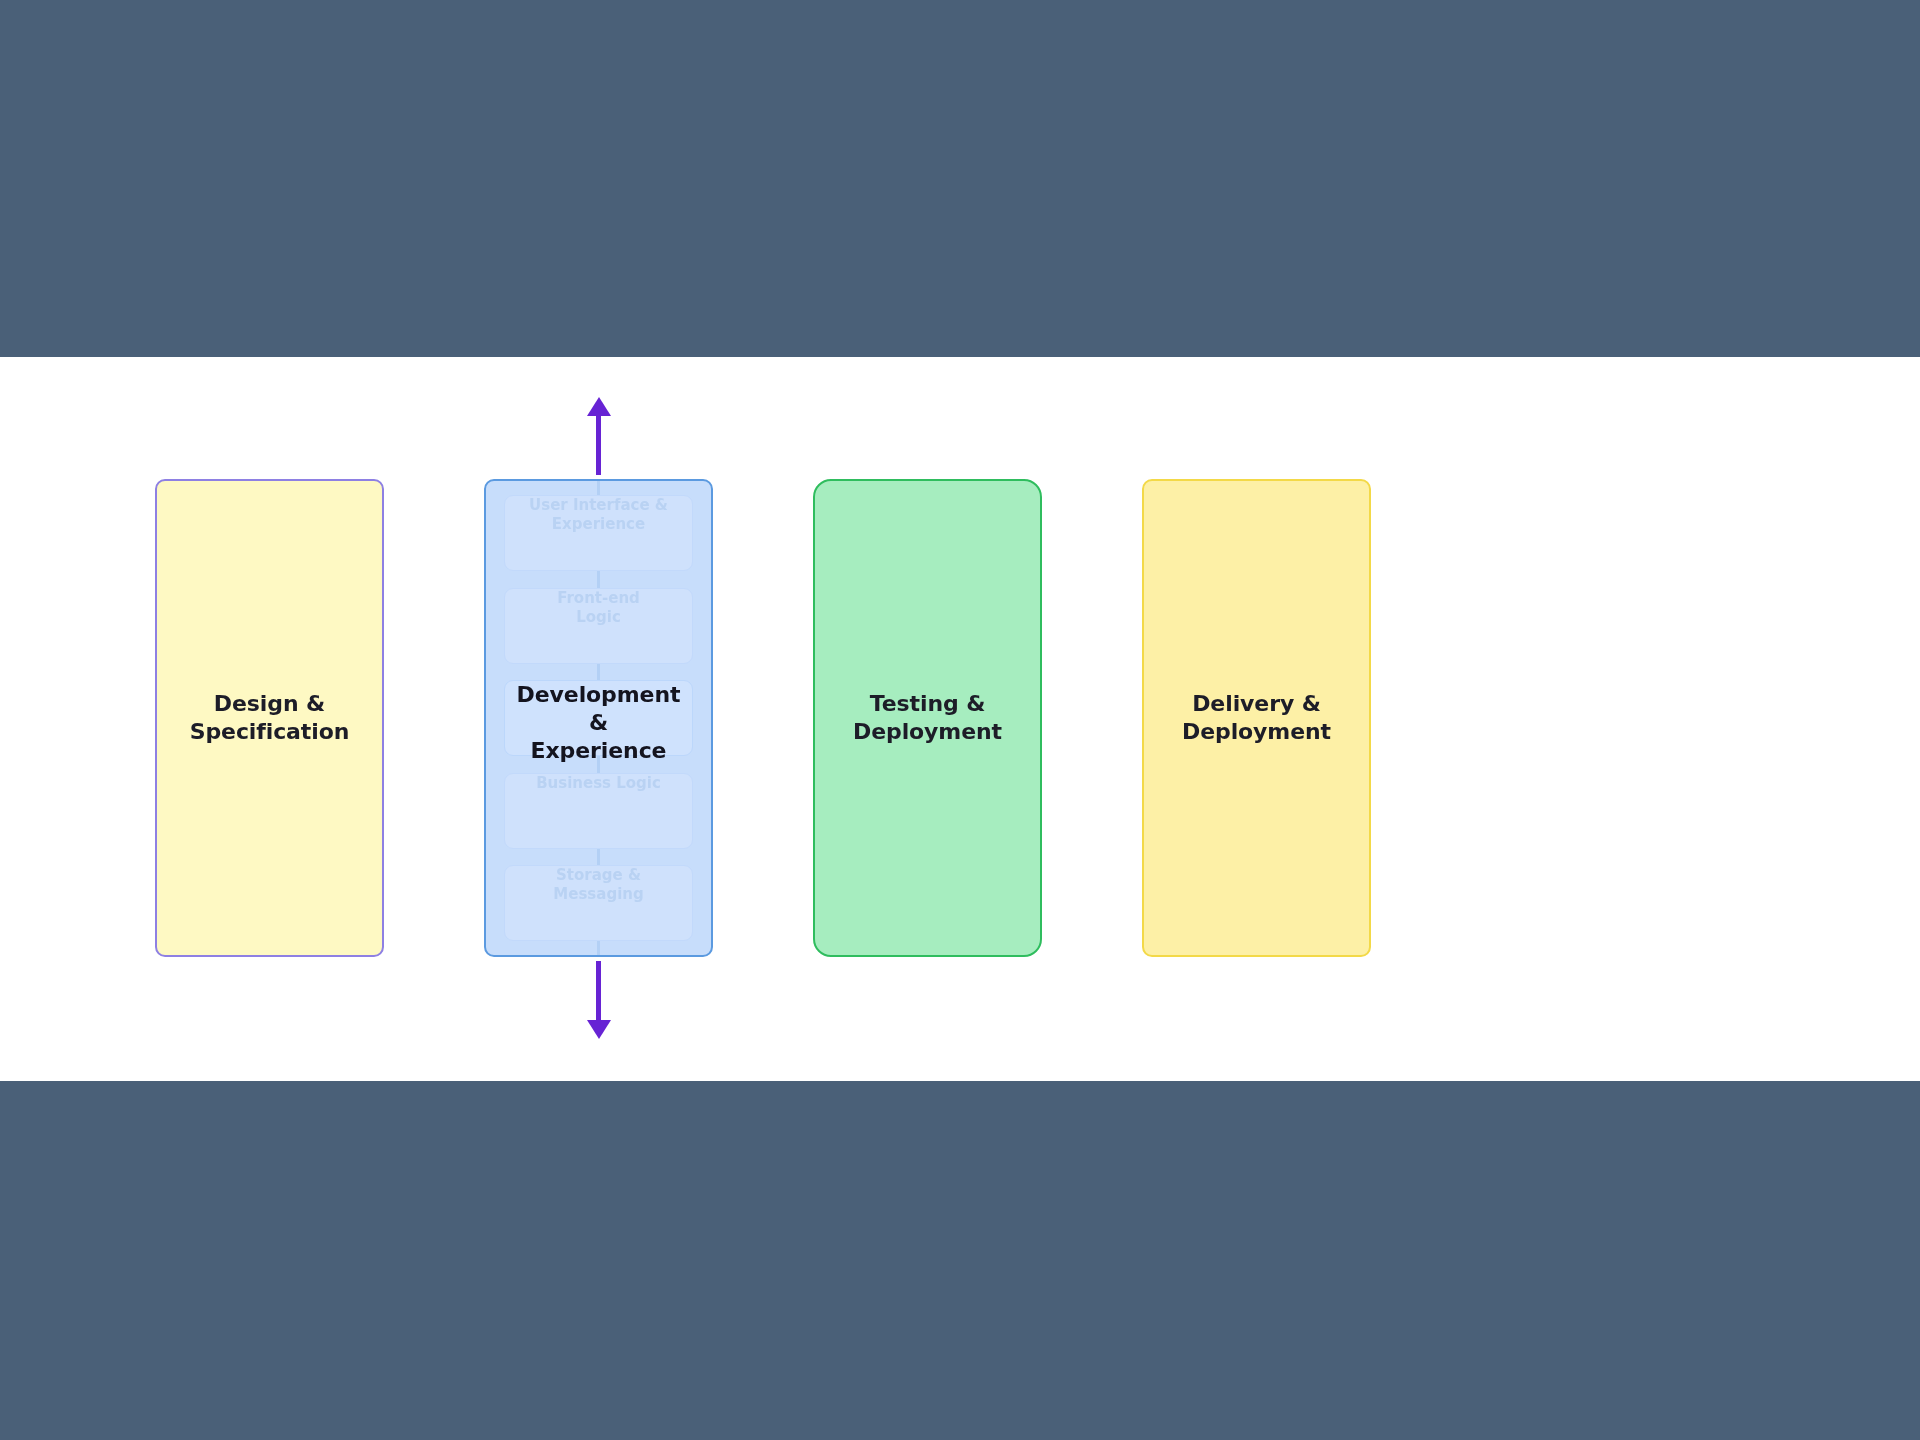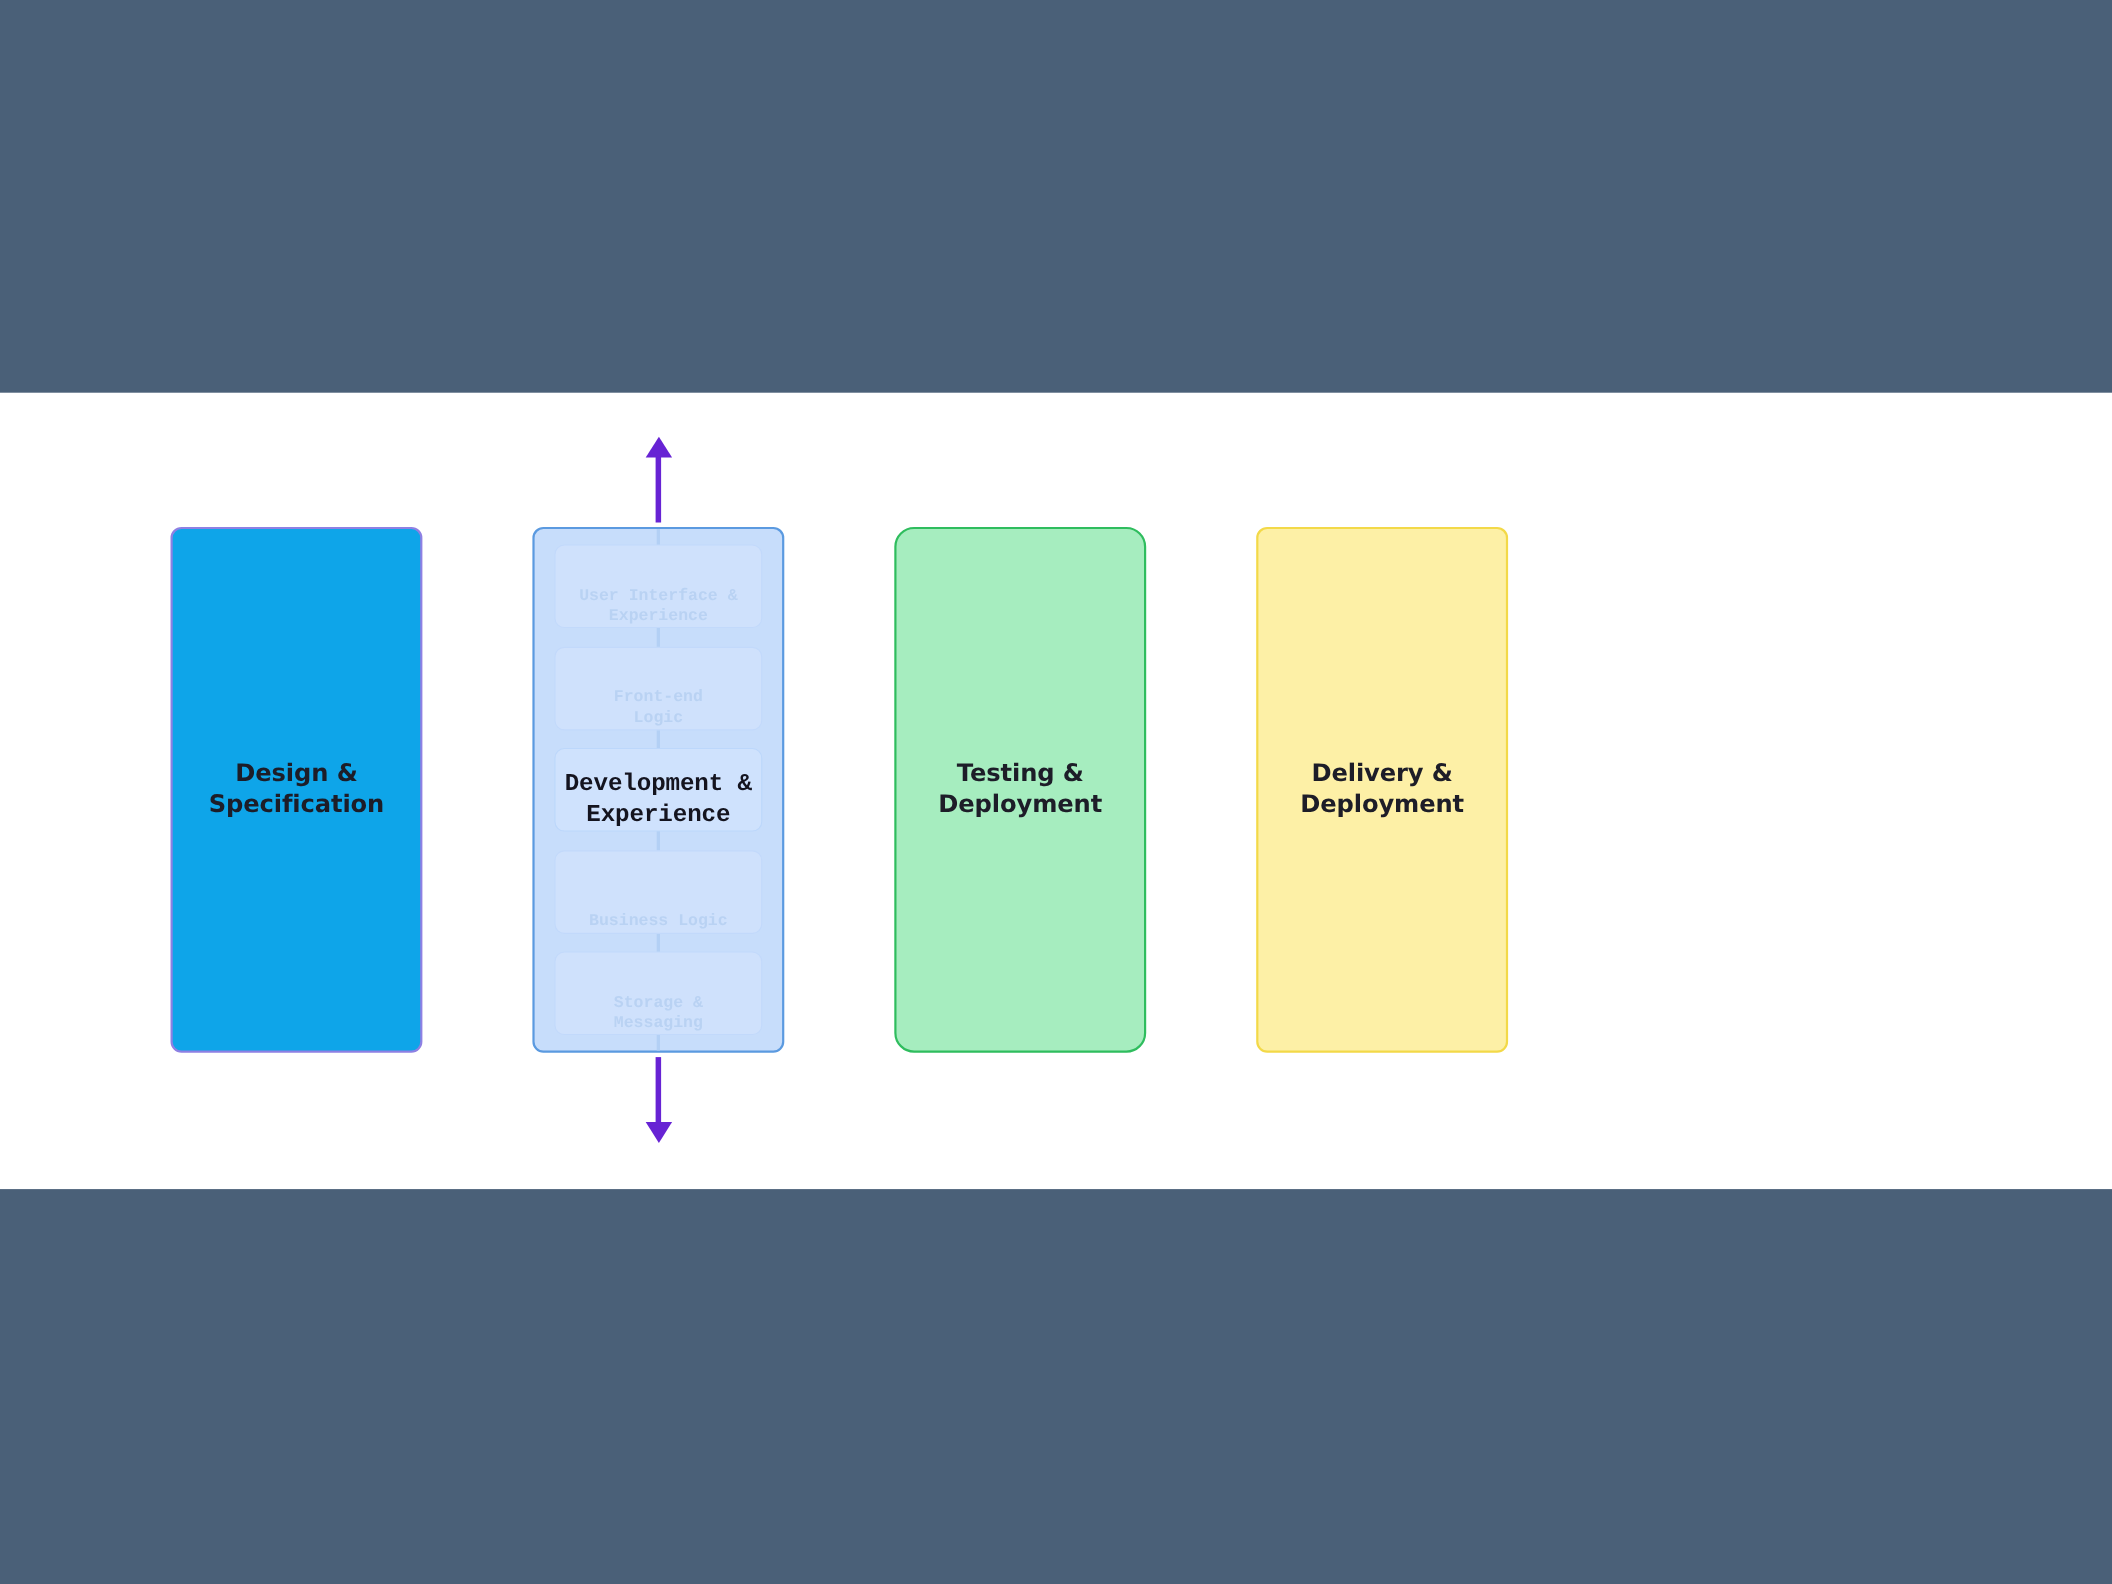--- a/index.html
+++ b/index.html
@@ -81,21 +81,21 @@
     font-weight: 700;
     line-height: 1.28;
     text-align: center;
     color: #1d1d28;
     letter-spacing: -0.1px;
     padding: 0 10px;
   }
 
   
   .phase.design {
-    background: #0ea5e9;
+    background: #fef9c3;
     border-color: #8e80e3;
   }
   
   .phase.testing {
     background: #a6edbf;
     border-color: #2fbd5e;
     border-radius: 18px;
   }
   
   .phase.delivery {
@@ -136,29 +136,28 @@
 
   .layer {
     position: relative;
     z-index: 1;
     box-sizing: border-box;
     height: 76px;
     border-radius: 9px;
     background: #cfe1fc;
     border: 1.5px solid #c2d9fb;
     display: flex;
-    align-items: flex-end;
+    align-items: flex-start;
     justify-content: center;
     text-align: center;
     font-size: 15px;
     font-weight: 700;
     line-height: 1.28;
     color: #b9d2f3;
     padding: 0 8px;
-    font-family: Liberation Mono, monospace;
   }
 
   
   .layer.active {
     background: #cfe2fd;
     border-color: #bcd7fb;
     color: #14141f;
     font-size: 22px;
     line-height: 1.28;
     letter-spacing: -0.1px;

